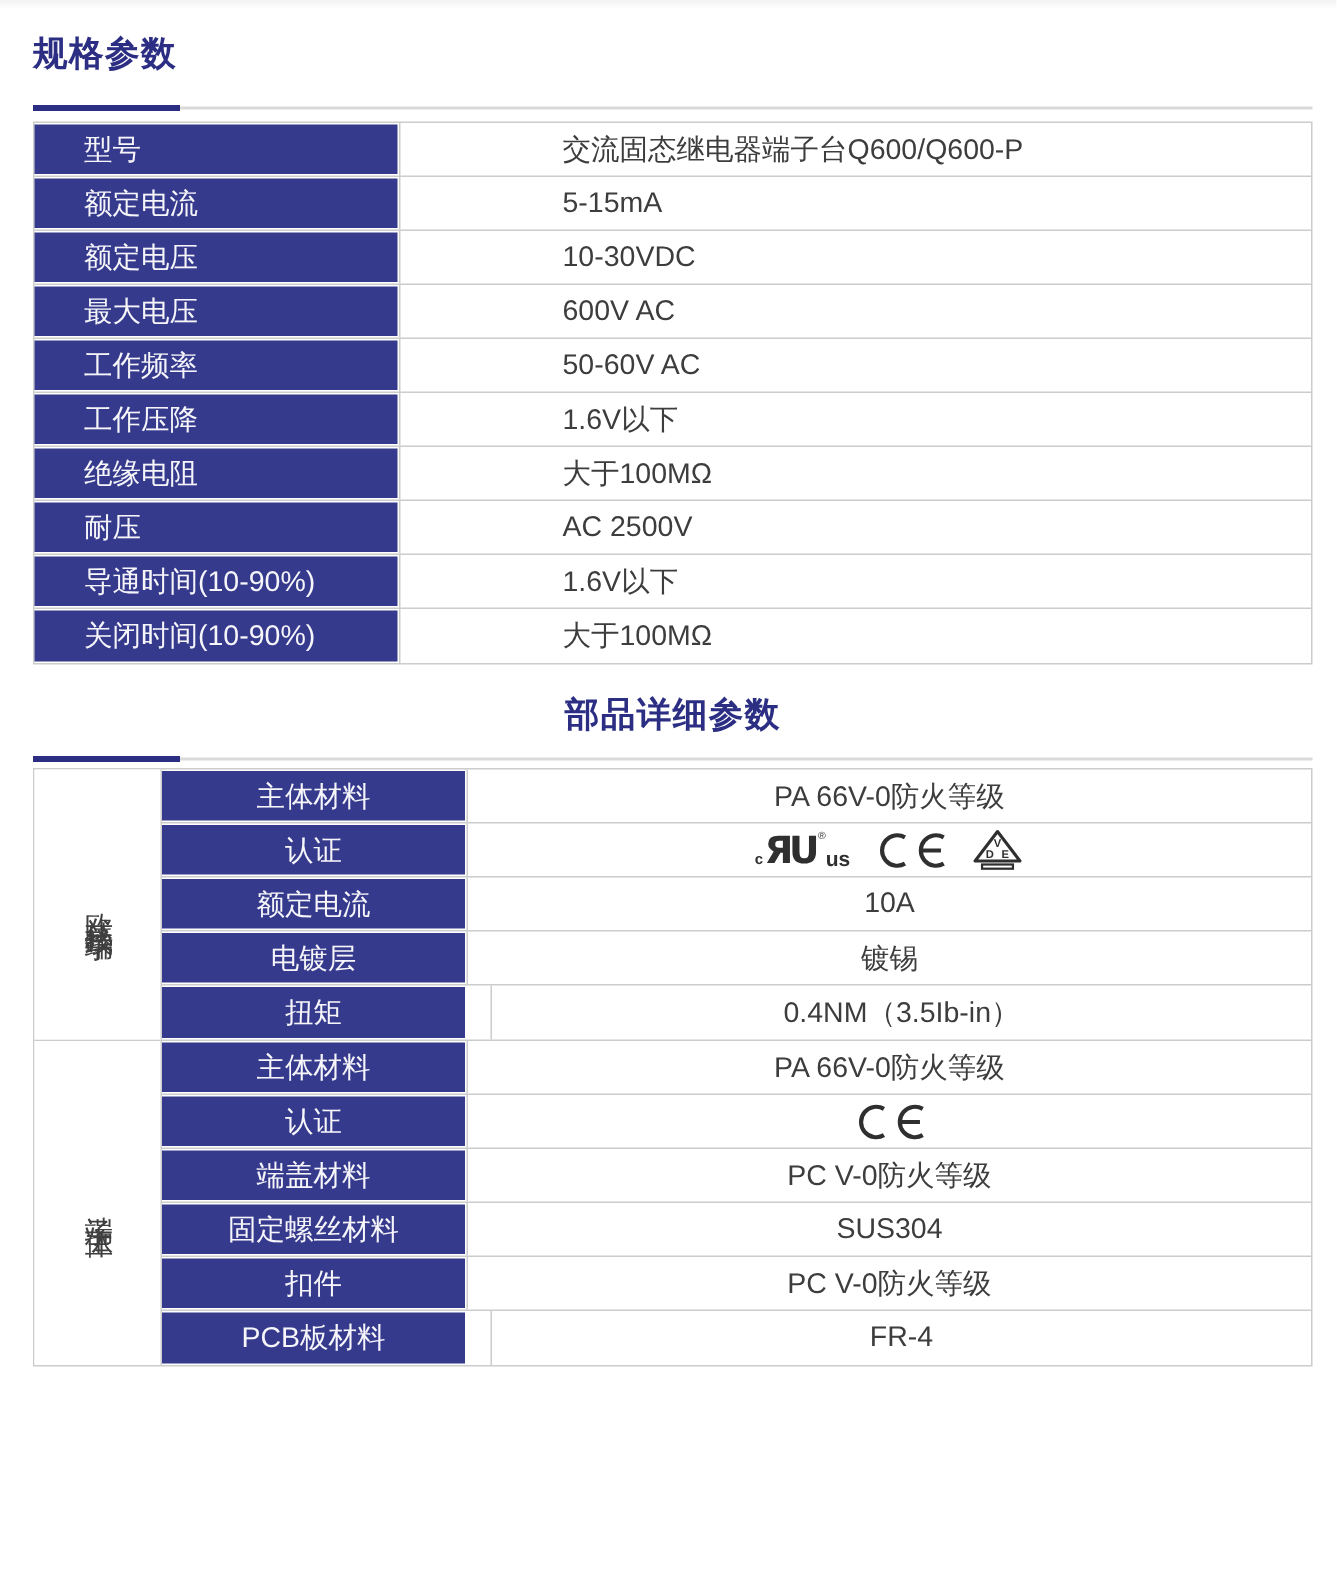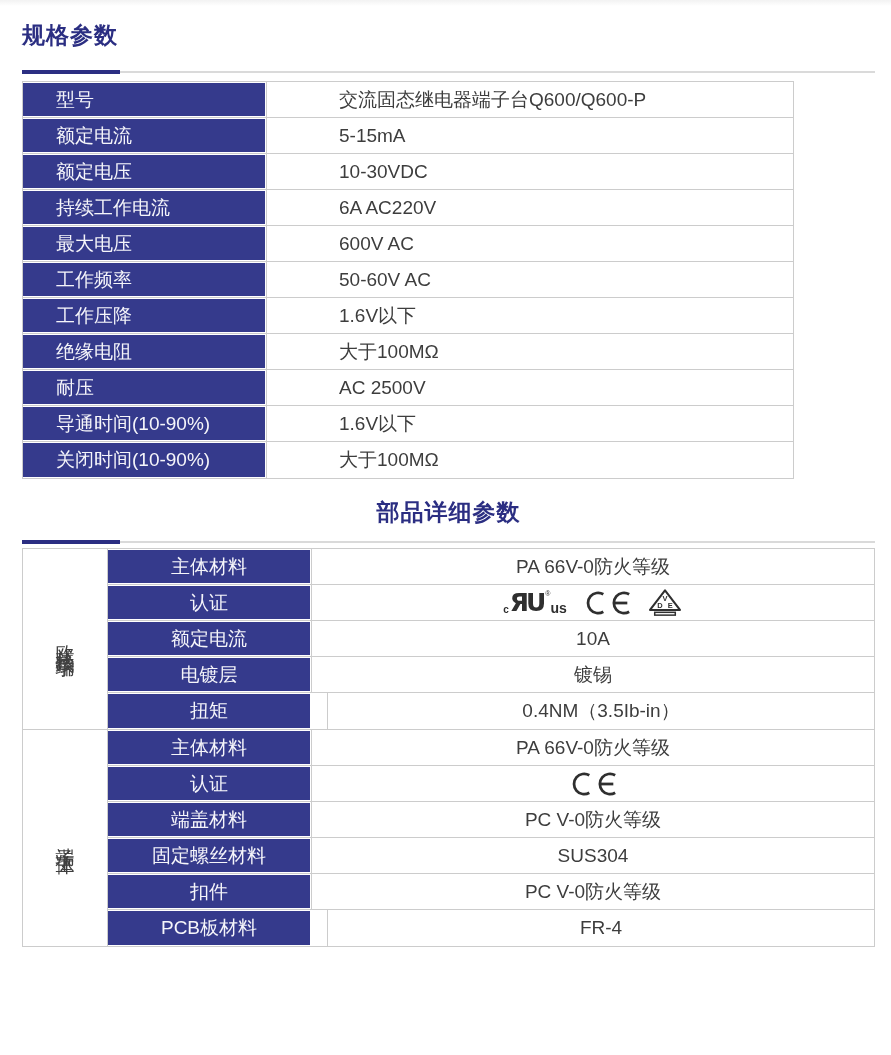--- a/index.html
+++ b/index.html
@@ -27,41 +27,41 @@
     align-items: center;
     margin-top: 20px;
     height: 4px;
   }
   .divider .accent { width: 98px; height: 4px; background: #2b2e82; }
   .divider .rest { flex: 1; height: 2px; background: #dadada; }
 
   
   .table1 {
     margin-top: 7px;
-    width: 772px;
+    width: 853px;
     border: 1px solid #cccccc;
   }
   .t1-row { display: flex; border-bottom: 1px solid #cccccc; height: 36px; }
   .t1-row:last-child { border-bottom: none; }
   .t1-label {
     width: 242px;
     background: #353a8c;
     color: #f5f5fa;
     font-size: 19px;
     display: flex; align-items: center;
     padding-left: 33px;
     margin: 1px 1px 1px 0;
   }
   .t1-value {
     flex: 1;
     border-left: 1px solid #cccccc;
     font-size: 19px;
     color: #3d3d3d;
     display: flex; align-items: center;
-    padding-left: 72px;
+    padding-left: 108px;
   }
 
   
   .table2 {
     margin-top: 4px;
     width: 853px;
     border: 1px solid #cccccc;
   }
   .t2-group { display: flex; border-bottom: 1px solid #cccccc; }
   .t2-group:last-child { border-bottom: none; }
@@ -124,24 +124,20 @@
         </div>
         <div class="t1-row">
           <div class="t1-label">额定电流</div>
           <div class="t1-value">5-15mA</div>
         </div>
         <div class="t1-row">
           <div class="t1-label">额定电压</div>
           <div class="t1-value">10-30VDC</div>
         </div>
         <div class="t1-row">
-          <div class="t1-label">持续工作电流</div>
-          <div class="t1-value">6A AC220V</div>
-        </div>
-        <div class="t1-row">
           <div class="t1-label">最大电压</div>
           <div class="t1-value">600V AC</div>
         </div>
         <div class="t1-row">
           <div class="t1-label">工作频率</div>
           <div class="t1-value">50-60V AC</div>
         </div>
         <div class="t1-row">
           <div class="t1-label">工作压降</div>
           <div class="t1-value">1.6V以下</div>

